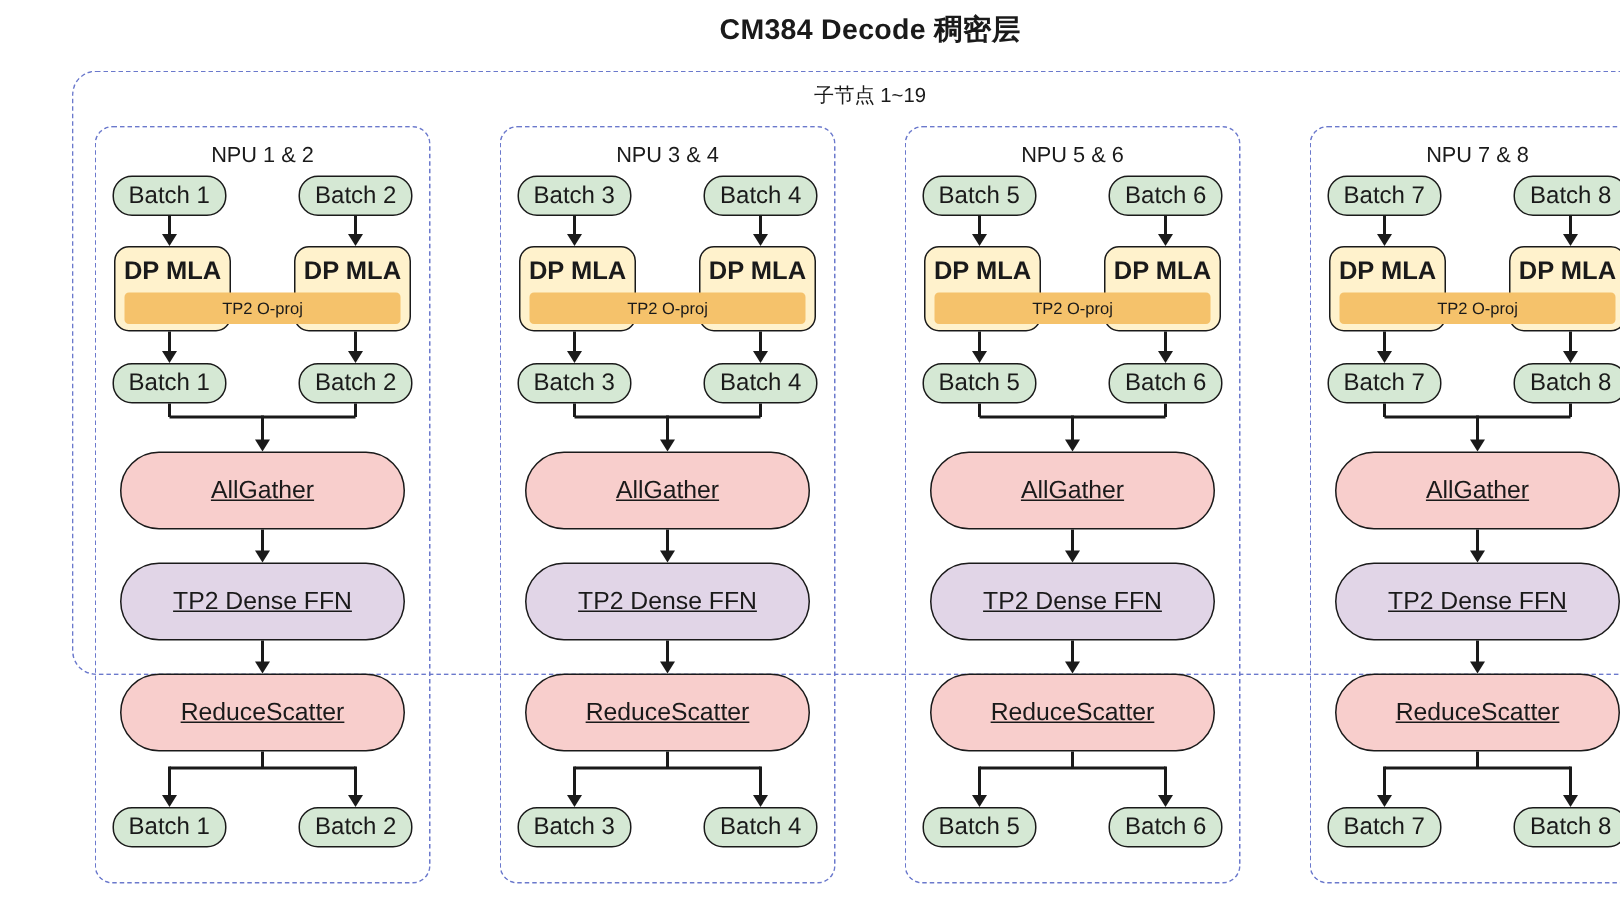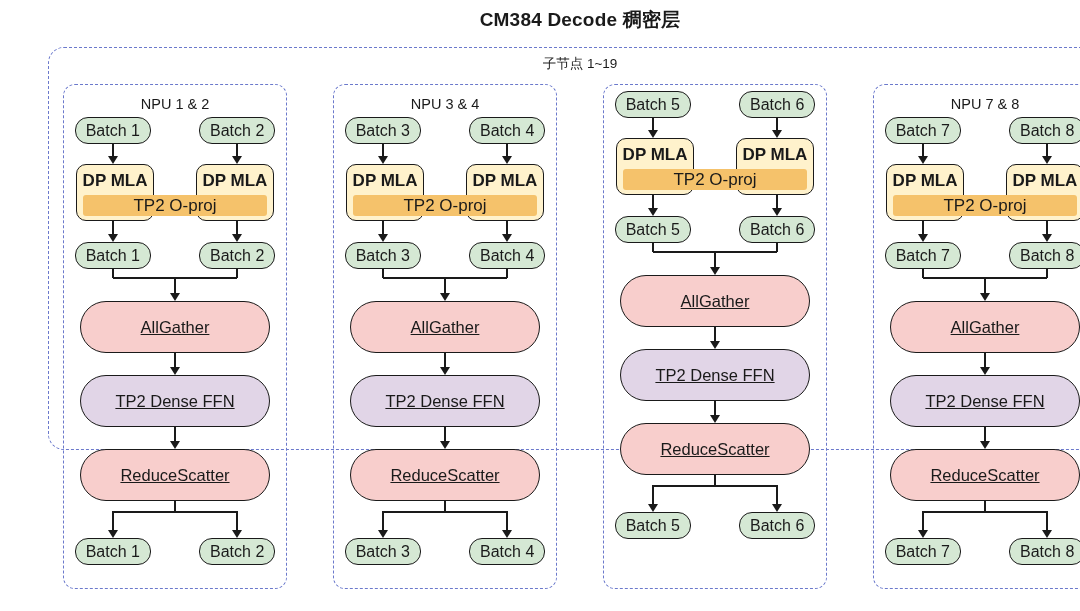--- a/index.html
+++ b/index.html
@@ -83,21 +83,21 @@
     border:1.6px solid var(--line);
     border-radius:10px;
     text-align:center;font-size:17px;padding-top:6px;font-weight:bold;
   }
   .mla-box.left{left:5.5%;}
   .mla-box.right{right:5.5%;}
   .oproj{
     position:absolute;left:8.5%;right:8.5%;top:31px;height:21px;z-index:2;
     background:var(--oproj-fill);border-radius:3px;
     display:flex;align-items:center;justify-content:center;
-    font-size:17px;
+    font-size:11px;
   }
   
   .merge{height:32px;}
   .merge .vline{top:0;height:9px;margin-left:-1px;}
   .merge .vline.at-left{left:22%;}
   .merge .vline.at-right{left:78%;}
   .merge .hline{top:8px;left:22%;right:22%;}
   .merge .varrow{top:8px;height:24px;}
   
   .split{height:37px;}
@@ -246,20 +246,21 @@
       <div class="varrow at-right"></div>
     </div>
 
     <div class="band pill-row">
       <div class="pill left">Batch 3</div>
       <div class="pill right">Batch 4</div>
     </div>
   </div>
 
   <div class="panel">
+    <div class="panel-title">NPU 5 &amp; 6</div>
 
     <div class="band pill-row">
       <div class="pill left">Batch 5</div>
       <div class="pill right">Batch 6</div>
     </div>
 
     <div class="band arrow-pair">
       <div class="varrow at-left"></div>
       <div class="varrow at-right"></div>
     </div>

